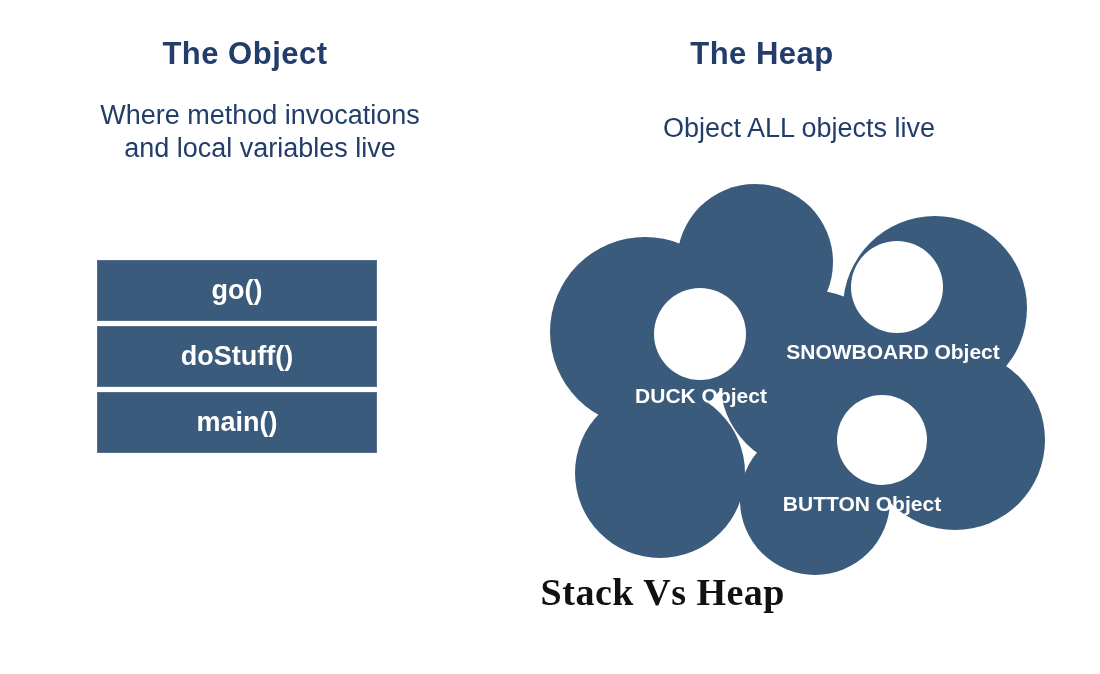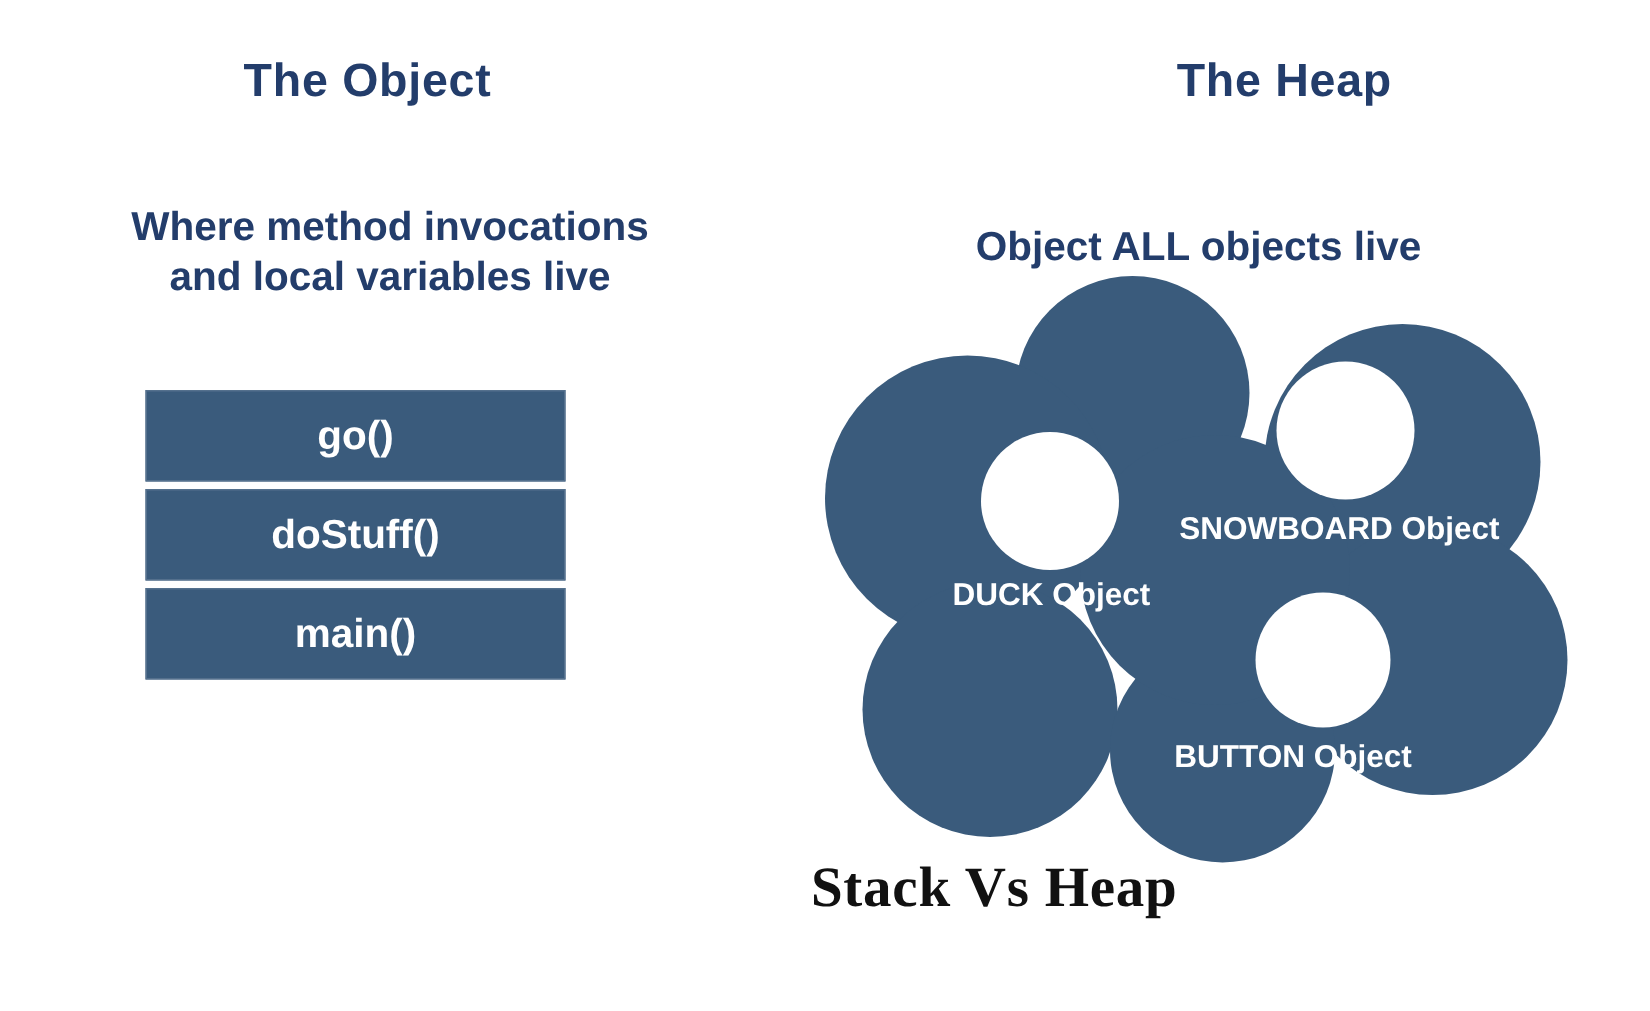--- a/index.html
+++ b/index.html
@@ -20,29 +20,28 @@
   .canvas { position: relative; width: 1100px; height: 674px; }
 
   .col-title {
     position: absolute;
     font-size: 31px; font-weight: bold;
     color: var(--heading);
     text-align: center;
     letter-spacing: 0.5px;
   }
   .stack-title { top: 36px; left: 95px; width: 300px; }
-  .heap-title  { top: 36px; left: 628px; width: 300px; text-align: right; }
+  .heap-title  { top: 36px; left: 612px; width: 300px; }
 
   .col-subtitle {
     position: absolute;
-    font-size: 27px; font-weight: bold;
+    font-size: 27px; font-weight: normal;
     color: var(--heading);
     text-align: center;
     line-height: 33px;
-    margin-top: 36px;
   }
   .stack-subtitle { top: 99px; left: 35px; width: 450px; }
   .heap-subtitle  { top: 112px; left: 599px; width: 400px; }
 
   .stack-frames { position: absolute; top: 260px; left: 97px; width: 280px; }
   .frame {
     width: 280px; height: 61px;
     margin-bottom: 5px;
     background: var(--shape_fill);
     border: 1px solid var(--shape_border);

